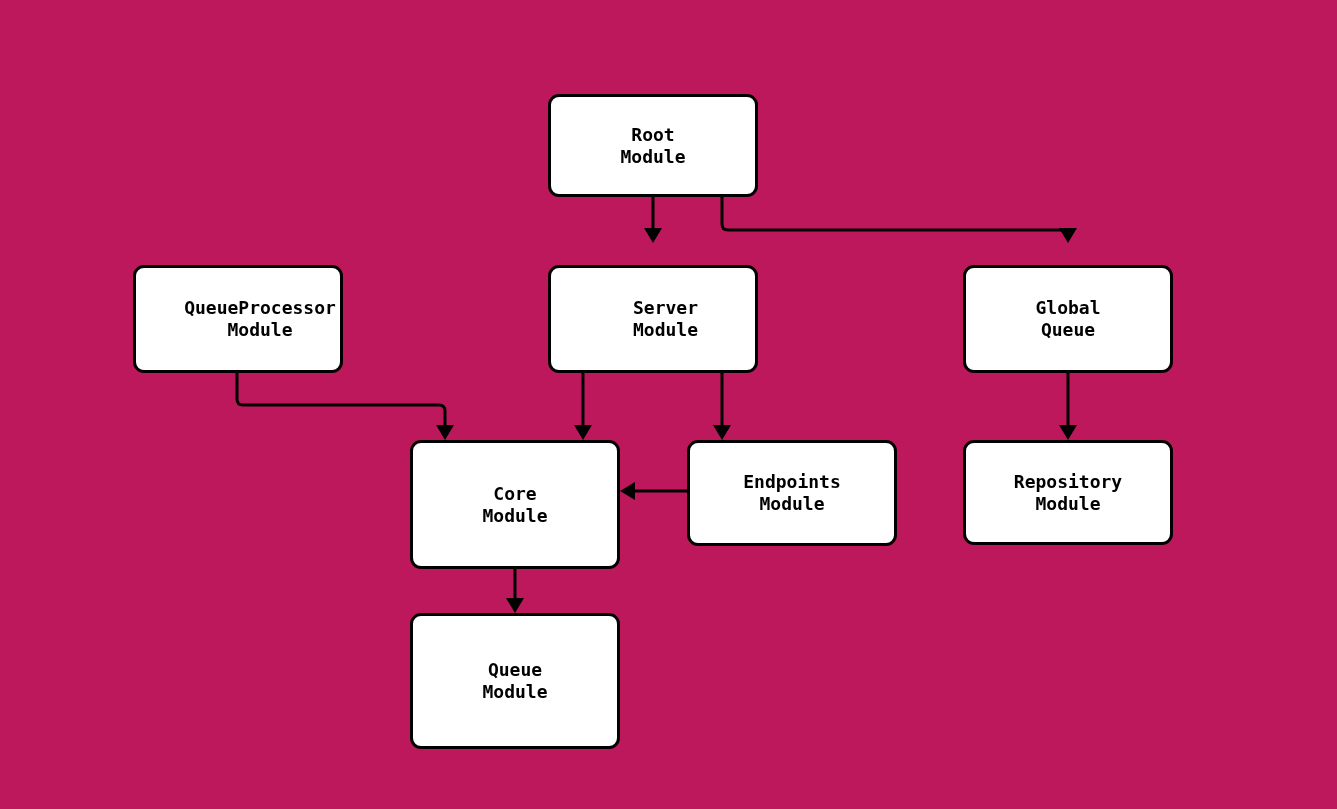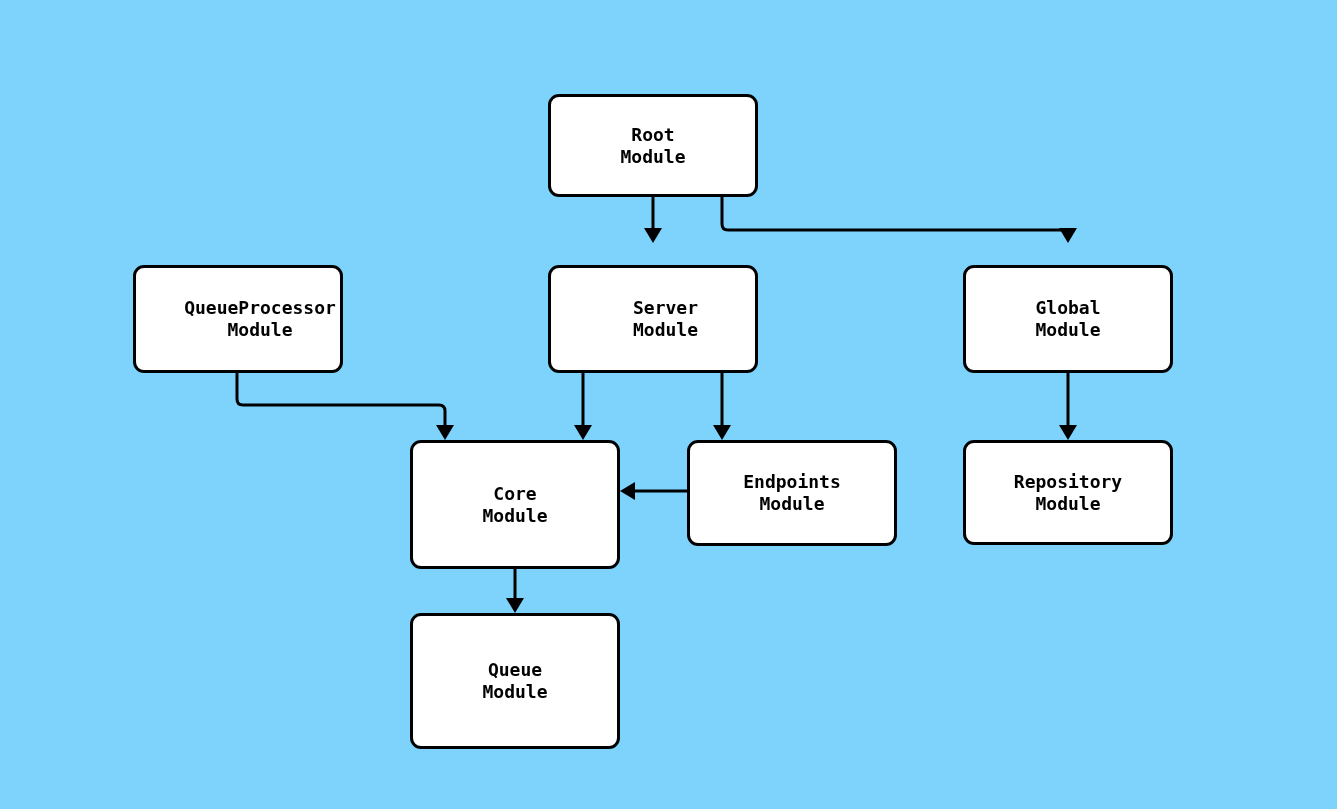--- a/index.html
+++ b/index.html
@@ -11,21 +11,21 @@
   body {
     width: 1337px;
     height: 809px;
     overflow: hidden;
     font-family: "DejaVu Sans Mono", "Liberation Mono", monospace;
   }
   #diagram-canvas {
     position: relative;
     width: 1337px;
     height: 809px;
-    background: #7dd3fc;
+    background: #be185d;
   }
   #edge-layer {
     position: absolute;
     left: 0;
     top: 0;
     width: 1337px;
     height: 809px;
   }
   .node {
     position: absolute;
@@ -113,21 +113,21 @@
 Module</span>
   </div>
 
   <div class="node" style="left:548px; top:265px; width:210px; height:108px;padding-left:25px;">
     <span class="node-label">Server
 Module</span>
   </div>
 
   <div class="node" style="left:963px; top:265px; width:210px; height:108px;">
     <span class="node-label">Global
-Module</span>
+Queue</span>
   </div>
 
   <div class="node" style="left:410px; top:440px; width:210px; height:129px;">
     <span class="node-label">Core
 Module</span>
   </div>
 
   <div class="node" style="left:687px; top:440px; width:210px; height:106px;">
     <span class="node-label">Endpoints
 Module</span>

